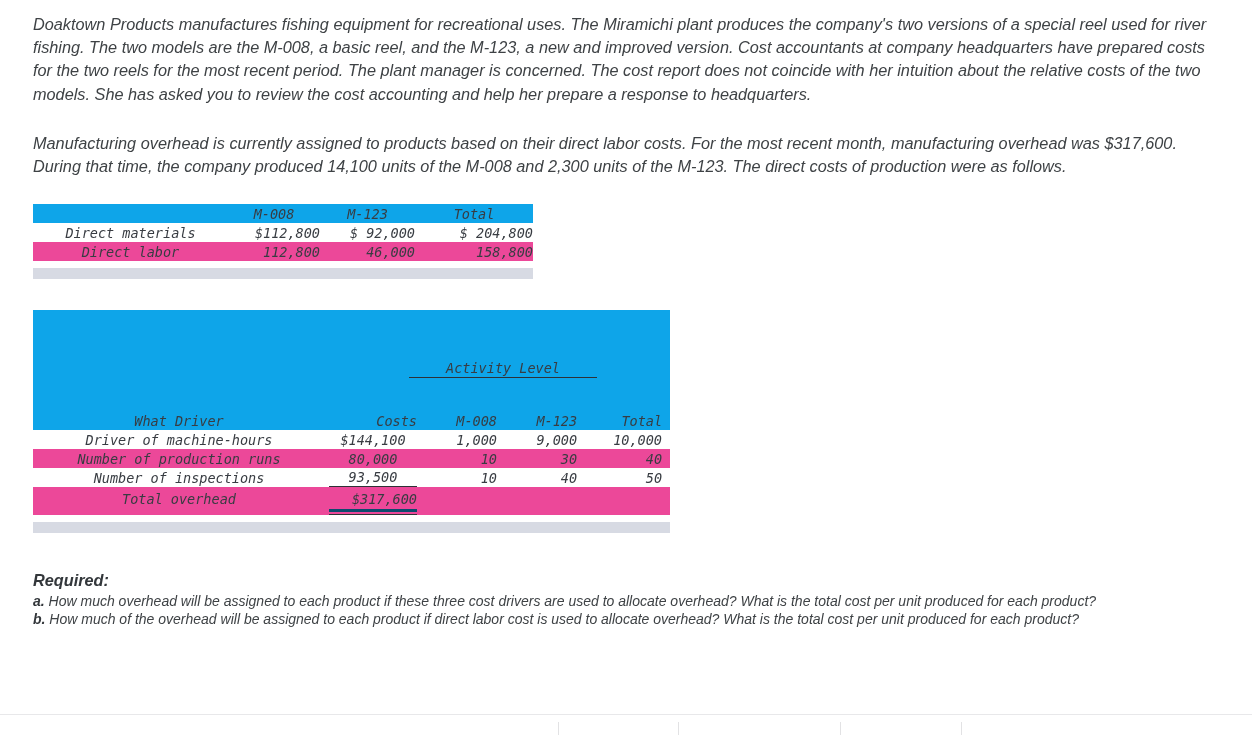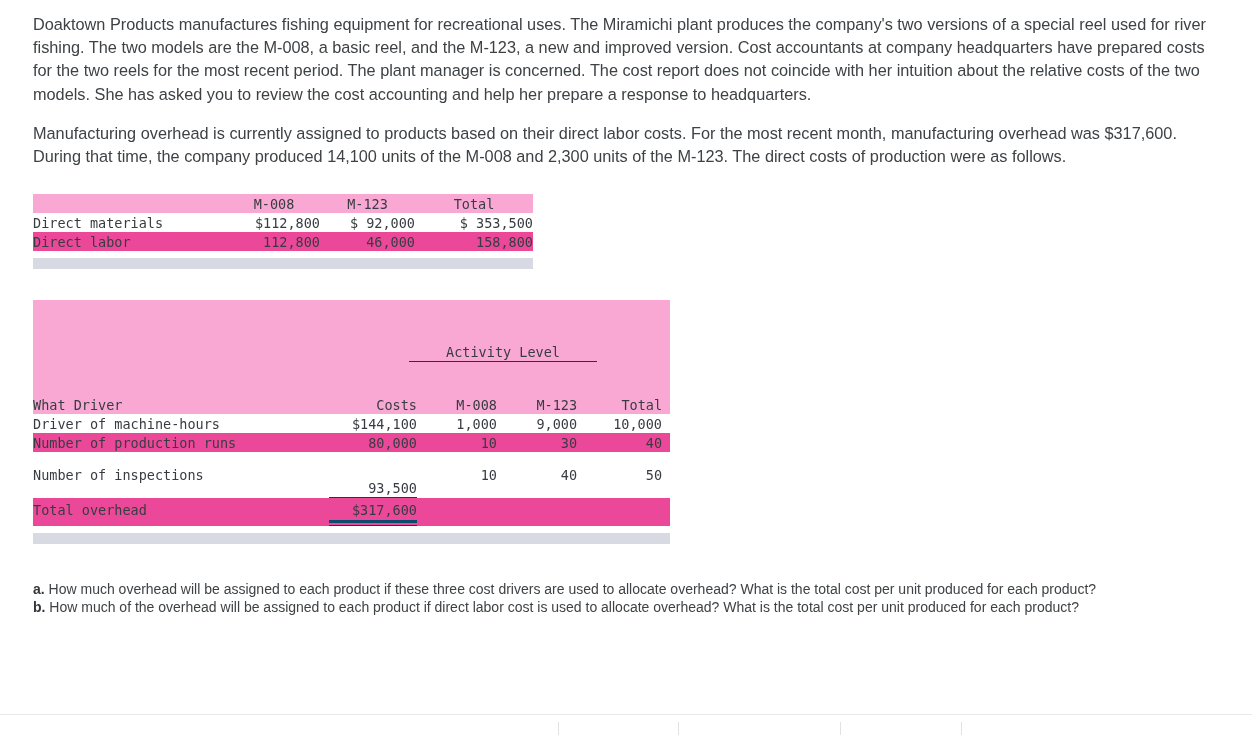--- a/index.html
+++ b/index.html
@@ -2,58 +2,58 @@
 <html><head>
 <meta charset="utf-8">
 <style>
   * { margin:0; padding:0; box-sizing:border-box; }
   html, body { background:#ffffff; }
   body {
     width:1252px; height:735px; position:relative; overflow:hidden;
     font-family:"Liberation Sans", sans-serif;
     color:#3e4245;
   }
-  .content { padding:13px 20px 0 33px; }
+  .content { padding:13px 20px 0 33px;font-style:italic; }
   .para {
     font-size:16.3px; line-height:23.2px; letter-spacing:0px;
     max-width:1192px; color:#3e4245;
   }
-  .para-2 { margin-top:16px; }
+  .para-2 { margin-top:26px; }
   .para-3 { margin-top:30px; }
 
   
   .mono-table {
     font-family:"DejaVu Sans Mono","Liberation Mono",monospace;
     font-size:13.5px; color:#383c42;
     border-collapse:collapse; table-layout:fixed;
   }
   .mono-table td, .mono-table th {
     white-space:pre; font-weight:normal; height:19px;
     padding:0; vertical-align:middle;
   }
-  .hdr-bg { background:#f9a8d4; }
+  .hdr-bg { background:#0ea5e9; }
   .stripe  { background:#ec4899; }
   .num { text-align:right; padding-right:12px; }
-  .lbl { padding-left:14px; text-align:left; }
+  .lbl { padding-left:14px; text-align:center; }
   .ctr { text-align:center; }
 
   .table1-wrap { margin-top:26px; width:500px; }
   .table1 { width:500px; }
 
   .table2-wrap { margin-top:31px; width:637px; }
   .table2 { width:637px; }
   .table2 .num { padding-right:8px; }
 
   .activity-underline {
     display:block; text-align:center;
     border-bottom:1.5px solid #2e3136;
-    margin:12px -12px 1px -16px; padding-bottom:1px;
+    margin:18px -12px 1px -16px; padding-bottom:1px;
   }
-  .cost-field { display:inline-block; width:88px; text-align:right; }
-  .single-rule { border-bottom:1.5px solid #2e3136; padding-bottom:1px;margin-top:28px; }
+  .cost-field { display:inline-block; width:88px; text-align:center; }
+  .single-rule { border-bottom:1.5px solid #2e3136; padding-bottom:1px; }
   .dbl-outer { display:inline-block; border-bottom:1px solid #2e3136; padding-bottom:1.5px; }
   .dbl-inner { display:inline-block; width:88px; text-align:right;
                border-bottom:3px solid #0c4a6e; padding-bottom:2px; }
   .total-row td { height:27px; vertical-align:top; padding-top:4px; }
 
   .table-bar { height:11px; background:#d7dae3; margin-top:7px; }
 
   
   .required { margin-top:36px; max-width:1192px; }
   .required-heading { font-size:16.3px; font-weight:bold; line-height:23.2px; color:#33373b; }
@@ -85,21 +85,21 @@
           <tr class="hdr-bg">
         <th class="lbl"></th>
         <th class="ctr">M-008</th>
         <th class="ctr">M-123</th>
         <th class="ctr">Total</th>
       </tr>
       <tr>
         <td class="lbl">Direct materials</td>
         <td class="num">$112,800</td>
         <td class="num">$ 92,000</td>
-        <td class="num">$ 353,500</td>
+        <td class="num">$ 204,800</td>
       </tr>
       <tr class="stripe">
         <td class="lbl">Direct labor</td>
         <td class="num">112,800</td>
         <td class="num">46,000</td>
         <td class="num">158,800</td>
       </tr>
     </tbody>
       </table>
     <div class="table-bar"></div>
@@ -158,20 +158,21 @@
         <td></td>
         <td></td>
         <td></td>
       </tr>
     </tbody>
       </table>
     <div class="table-bar"></div>
   </div>
 
   <div class="required">
+    <div class="required-heading">Required:</div>
     <div class="req-item"><span class="req-prefix">a.</span><span> How much overhead will be assigned to each product if these three cost drivers are used to allocate overhead? What is the total cost per unit produced for each product?</span></div>
     <div class="req-item"><span class="req-prefix">b.</span><span> How much of the overhead will be assigned to each product if direct labor cost is used to allocate overhead? What is the total cost per unit produced for each product?</span></div>
   </div>
 
 </div>
 
 <div class="bottom-rule"></div>
 <div class="grid-line" style="left:558px"></div>
 <div class="grid-line" style="left:678px"></div>
 <div class="grid-line" style="left:840px"></div>

